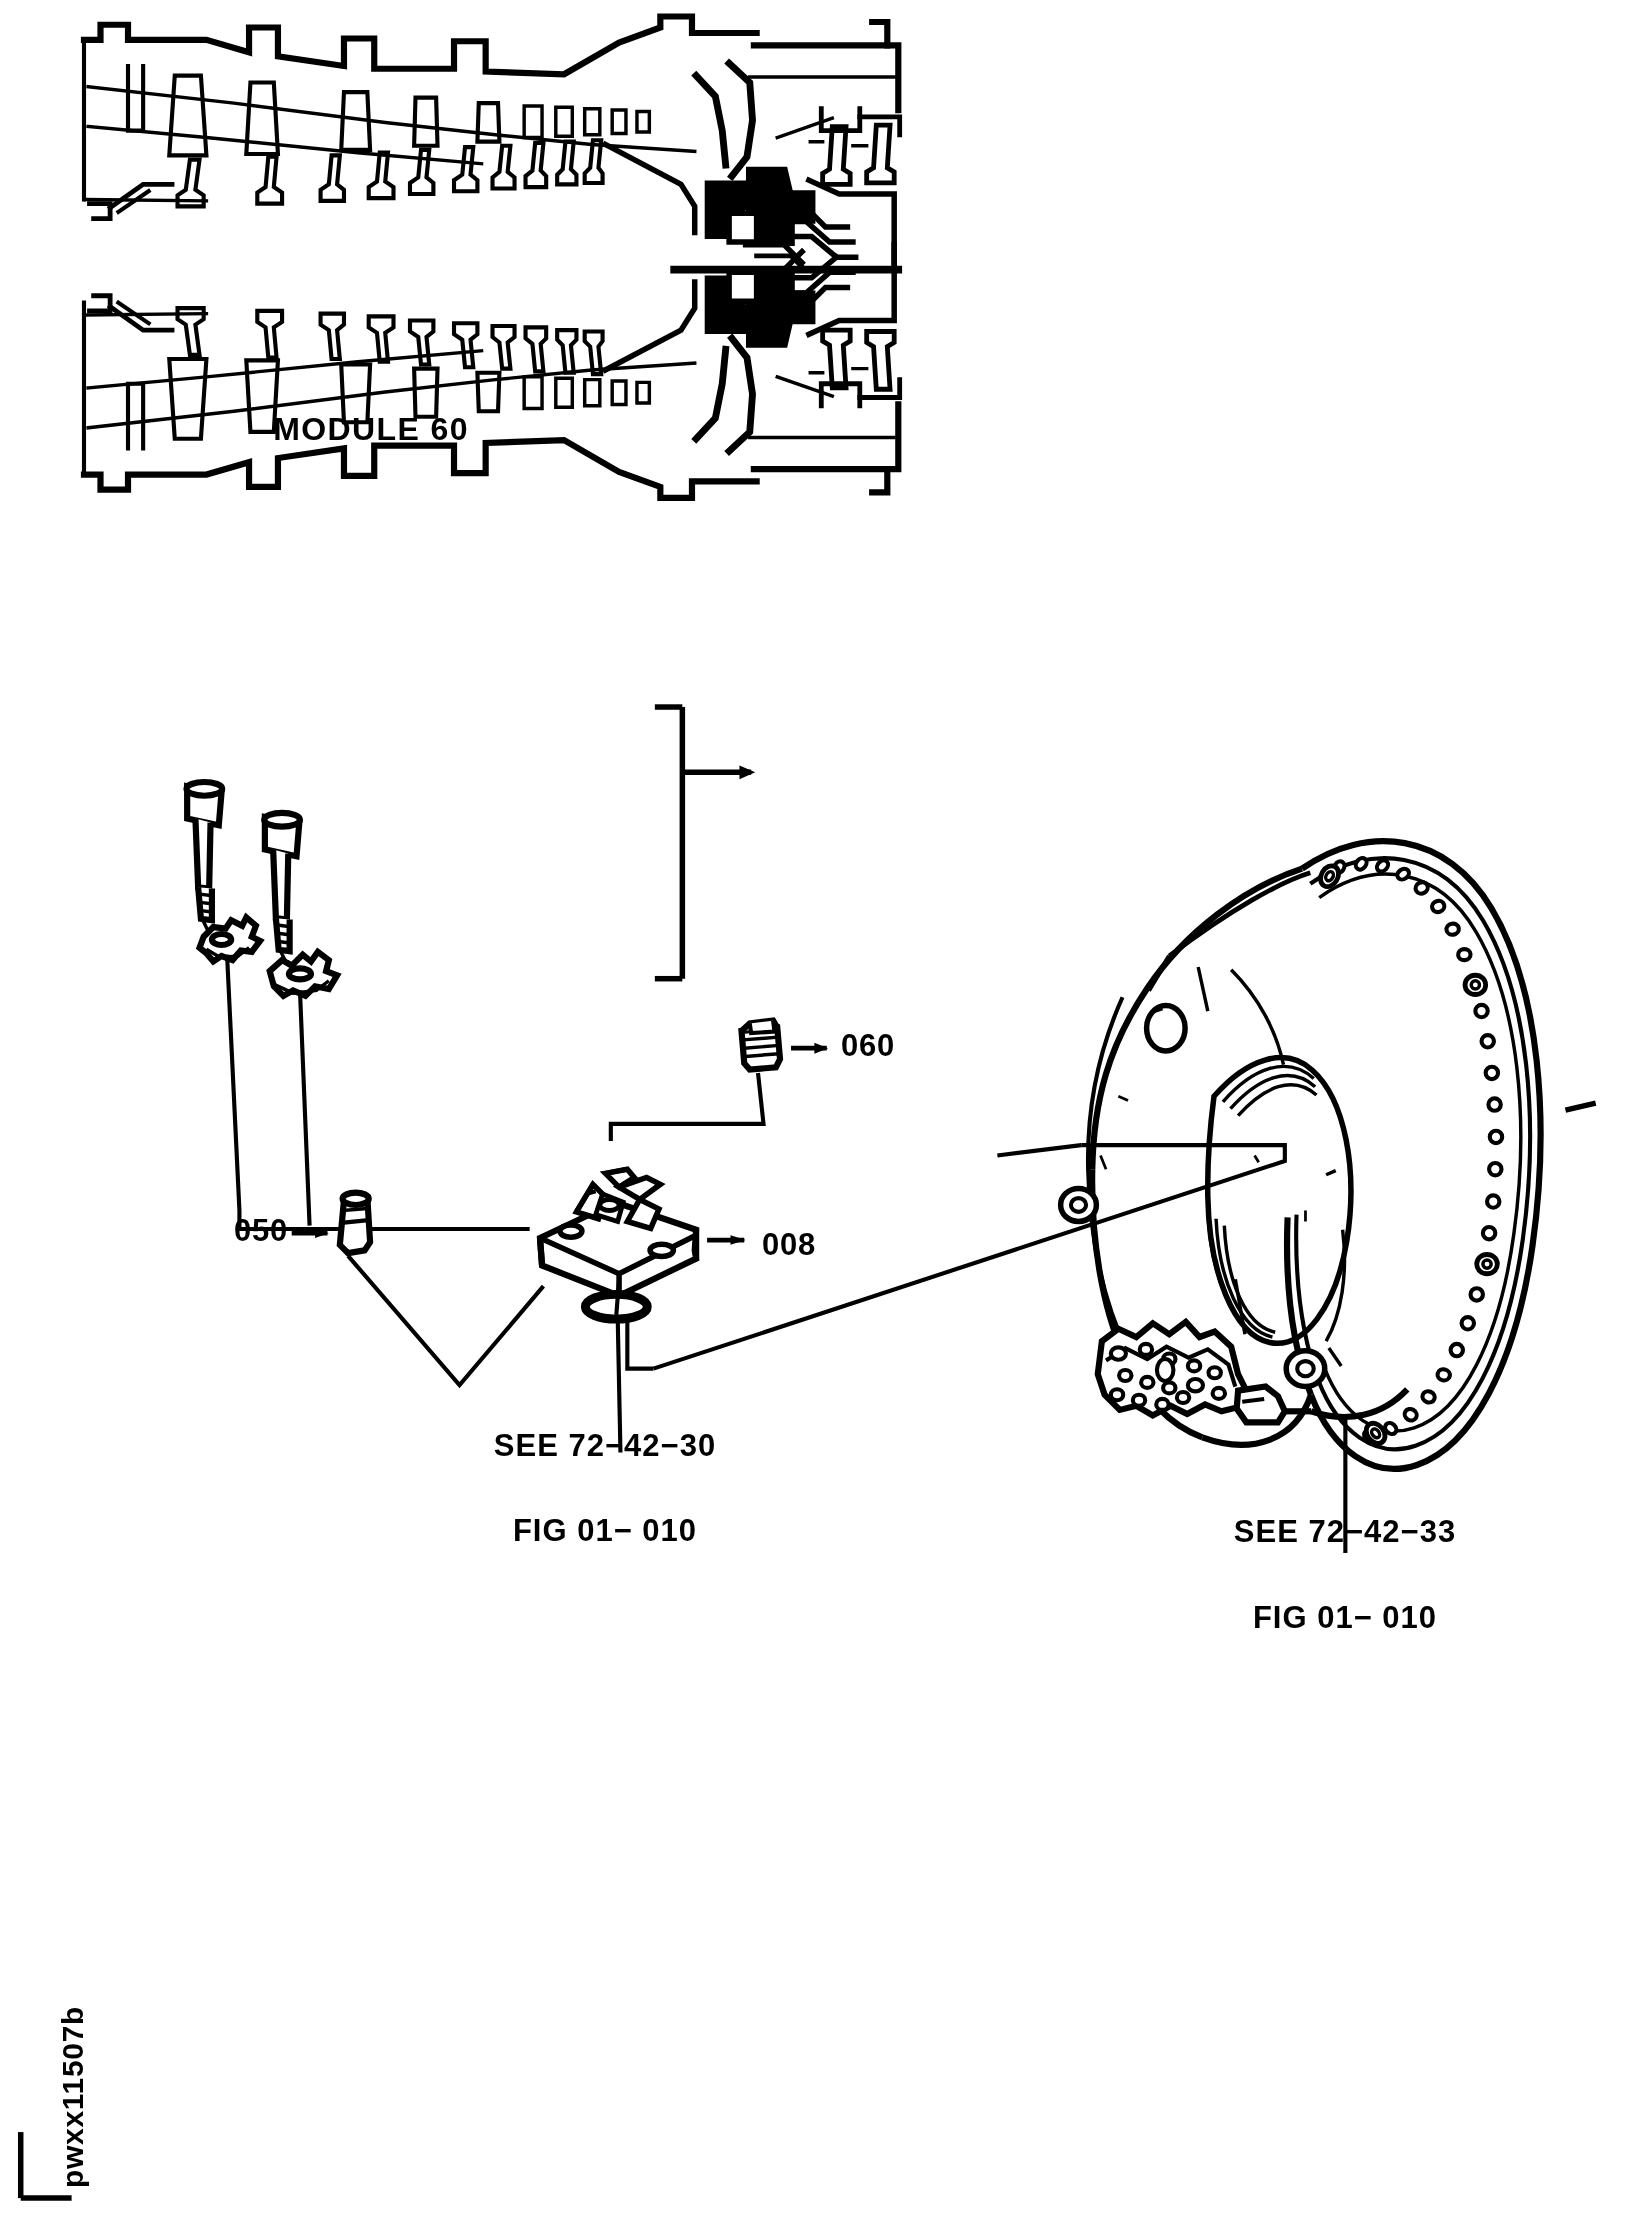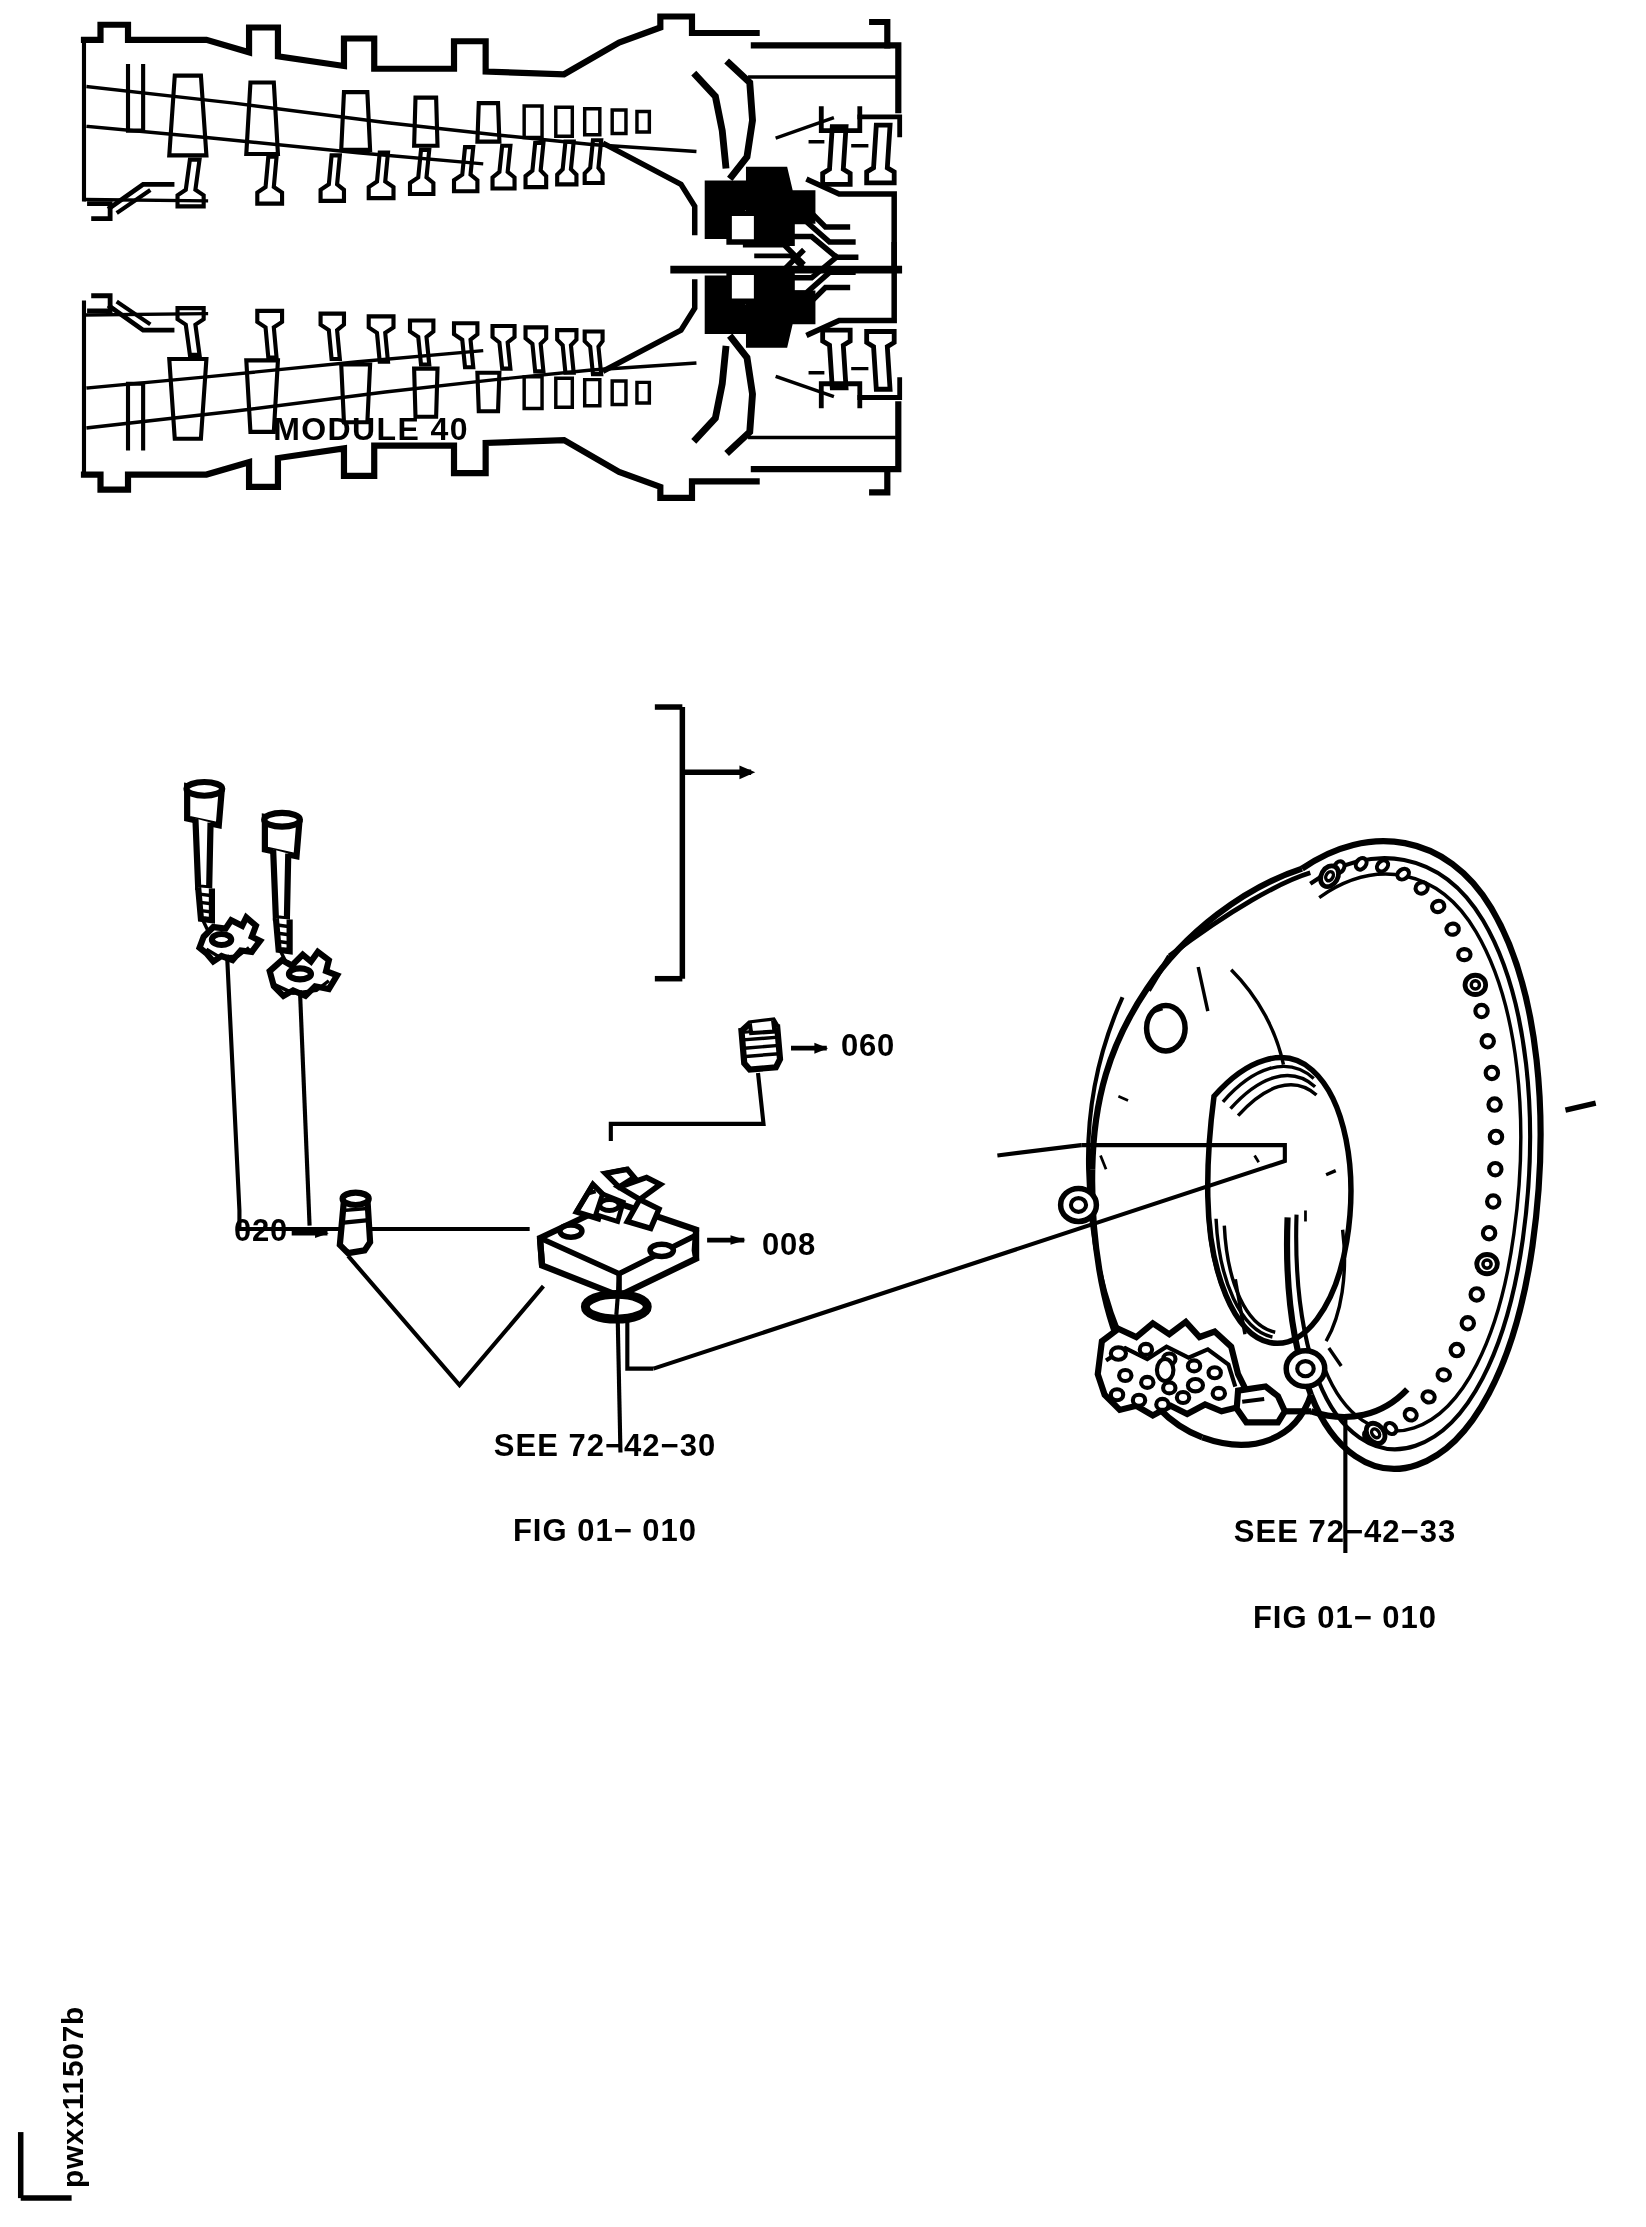--- a/index.html
+++ b/index.html
@@ -194,21 +194,21 @@
       <path d="M1090,636 L1300,636" stroke-width="5"></path>
       <path d="M124,458 L300,456" stroke-width="5"></path>
       <path d="M130,452 L160,452 L160,430 L136,430" stroke-width="7"></path>
       <path d="M160,446 L208,480 L250,480" stroke-width="7"></path>
       <path d="M172,440 L216,470" stroke-width="6"></path>
 
       <path d="M124,356 L1306,356" stroke-width="0"></path>
     </g>
   </svg>
 
-  <div class="txt t-module center" style="left:261px; top:411px; width:220px;">MODULE 40</div>
+  <div class="txt t-module center" style="left:261px; top:411px; width:220px;">MODULE 60</div>
 
   <svg class="layer" viewBox="0 0 2393 3238" xmlns="http://www.w3.org/2000/svg">
     <g fill="none" stroke="#000" stroke-linecap="butt" stroke-linejoin="miter">
 
       <g stroke-width="8">
         <path d="M952,1028 L992,1028"></path>
         <path d="M992,1028 L992,1423"></path>
         <path d="M952,1423 L992,1423"></path>
         <path d="M992,1123 L1092,1123"></path>
       </g>
@@ -484,21 +484,21 @@
       <g stroke-width="6">
         <path d="M1956,2056 L1956,2258"></path>
       </g>
 
     </g>
   </svg>
 
 
   <div class="txt t-callout" style="left:841px; top:1028px;text-align:center;">060</div>
 
-  <div class="txt t-callout" style="left:234px; top:1213px;">020</div>
+  <div class="txt t-callout" style="left:234px; top:1213px;">050</div>
 
   <div class="txt t-callout" style="left:762px; top:1227px;">008</div>
 
   <div class="txt t-ref" style="left:433px; top:1428px; width:344px;">SEE 72−42−30</div>
   <div class="txt t-ref" style="left:433px; top:1513px; width:344px;">FIG 01− 010</div>
 
   <div class="txt t-ref" style="left:1173px; top:1514px; width:344px;">SEE 72−42−33</div>
   <div class="txt t-ref" style="left:1173px; top:1600px; width:344px;">FIG 01− 010</div>
 
   <svg class="layer" viewBox="0 0 2393 3238" xmlns="http://www.w3.org/2000/svg">

